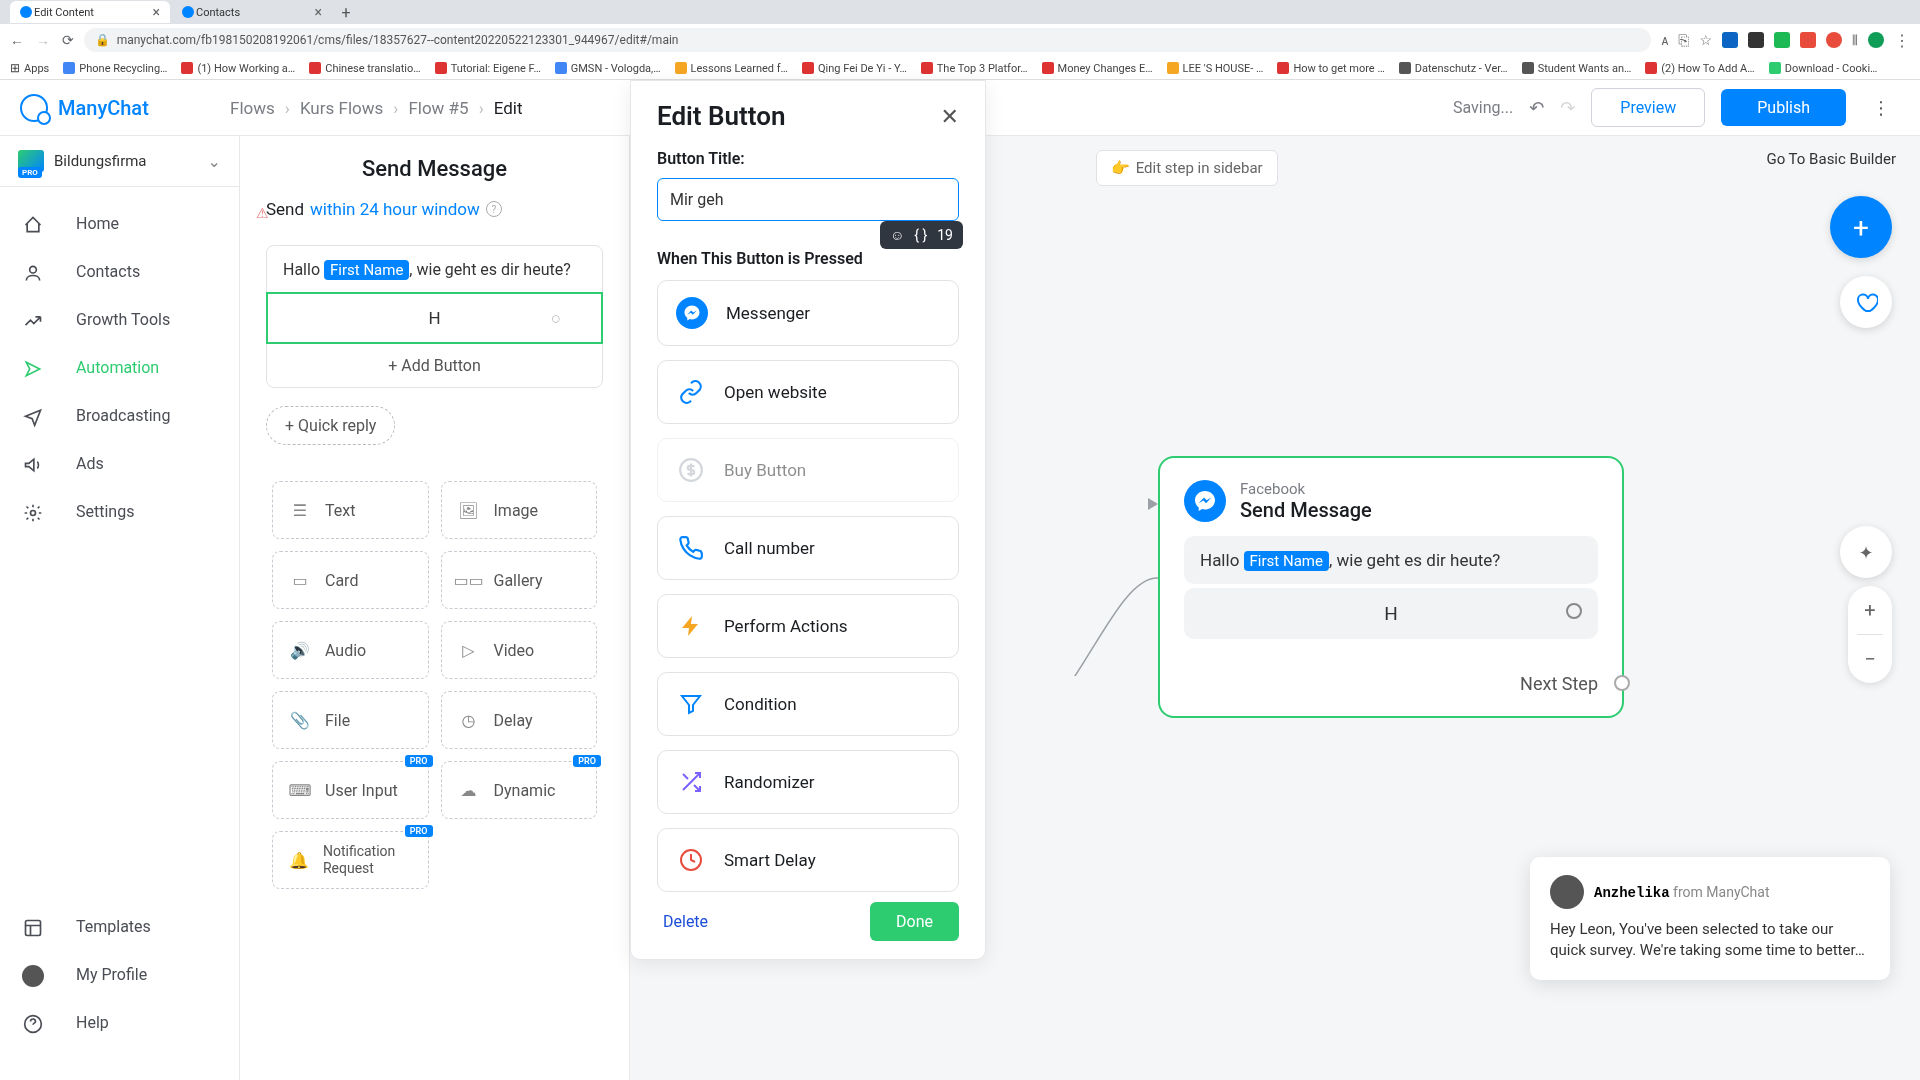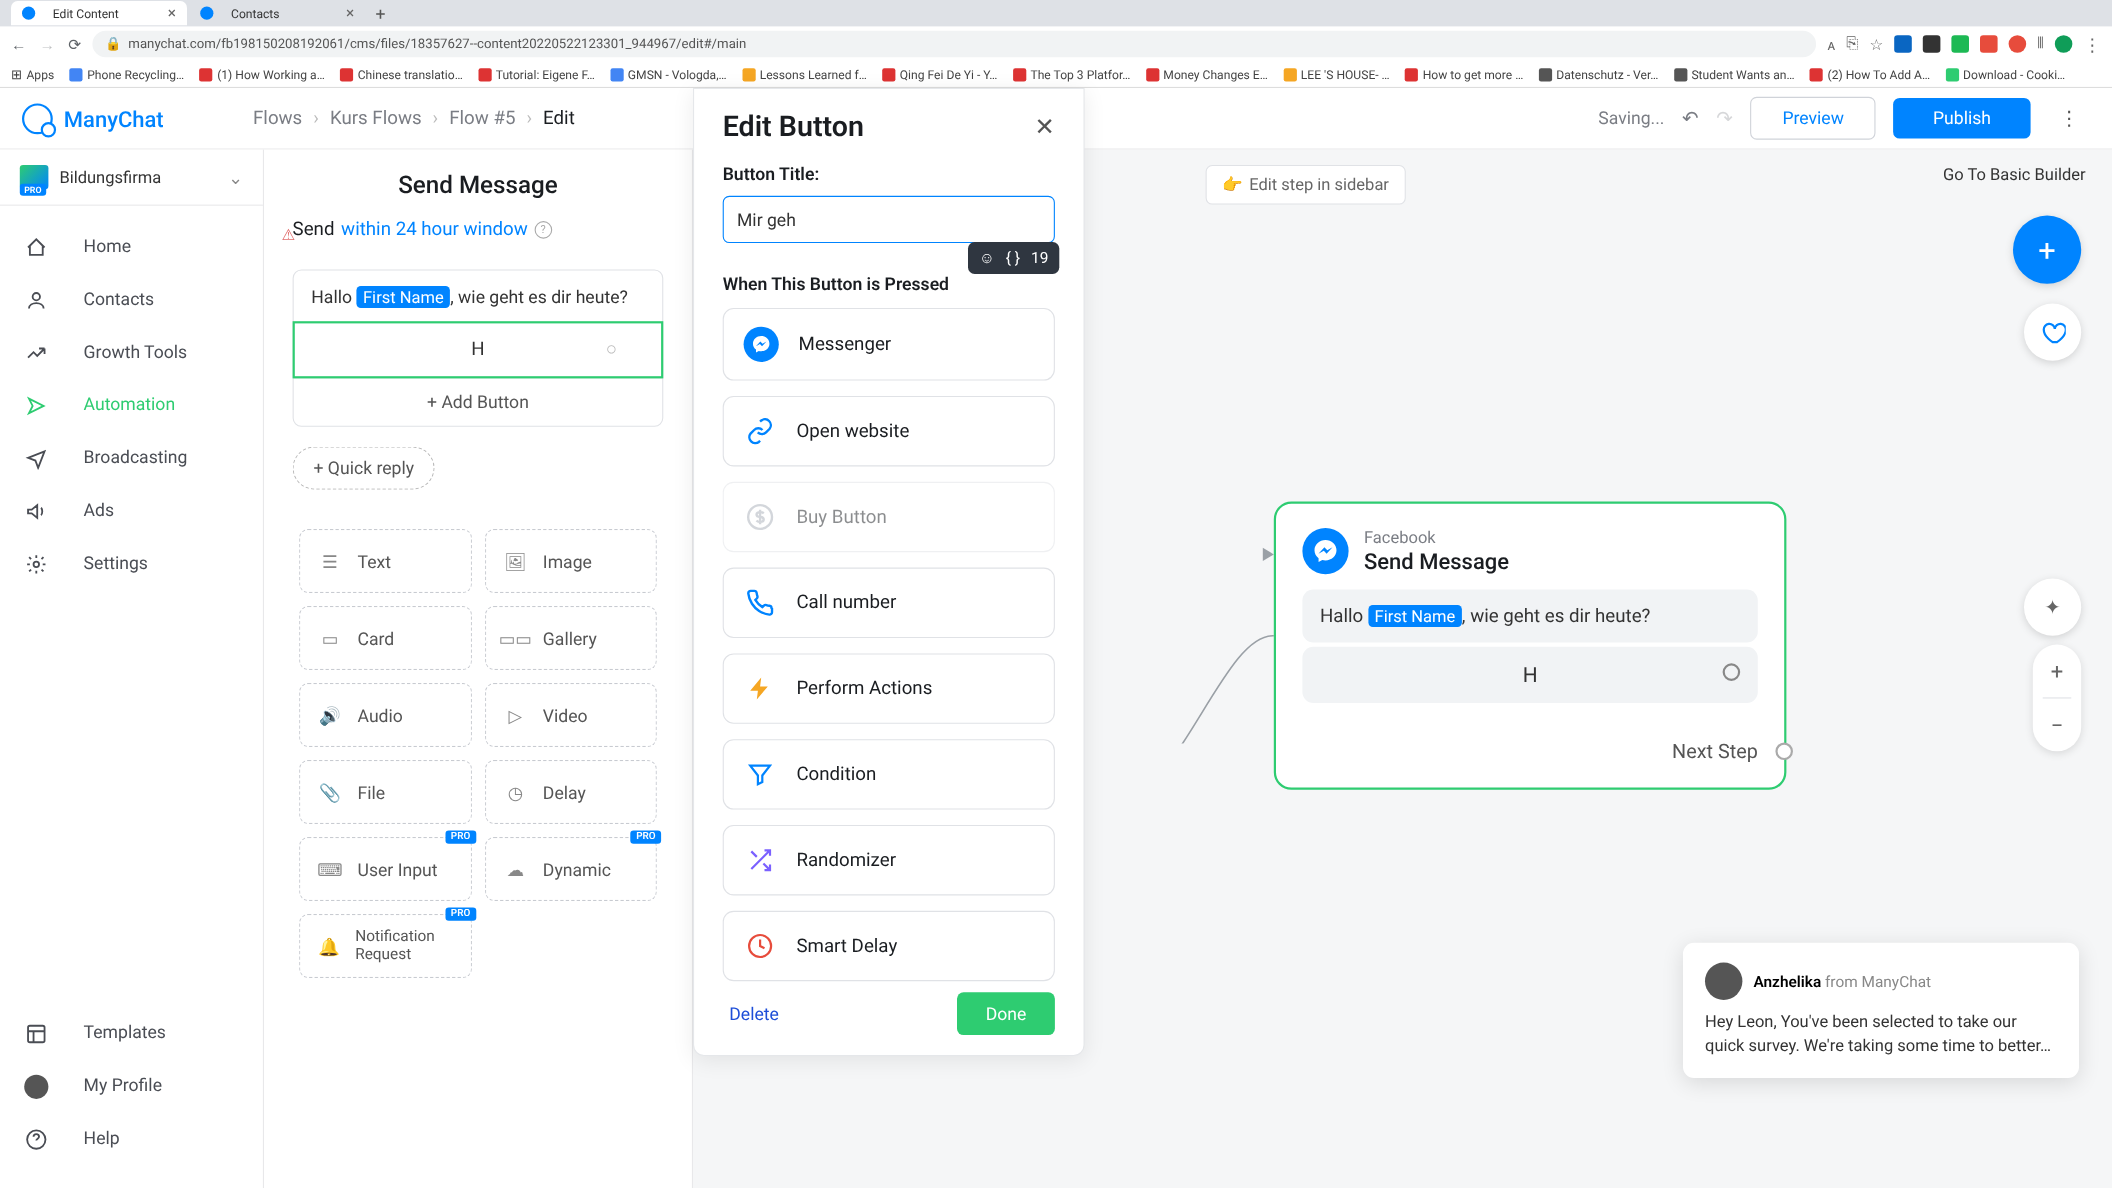--- a/index.html
+++ b/index.html
@@ -1,21 +1,21 @@
 <!DOCTYPE html>
 <html><head>
 <meta charset="utf-8">
 <style>
 * { margin: 0; padding: 0; box-sizing: border-box; font-family: -apple-system, BlinkMacSystemFont, "Segoe UI", Roboto, sans-serif; }
 body { background: #f5f6f7; overflow: hidden; width: 1920px; height: 1080px; position: relative; }
 
 
 .browser-chrome { height: 80px; background: #fff; border-bottom: 1px solid #ddd; }
 .tab-bar { height: 24px; background: #dee1e6; display: flex; align-items: center; padding-left: 10px; gap: 2px; }
-.tab { height: 22px; background: #fff; border-radius: 6px 6px 0 0; padding: 0 10px; display: flex; align-items: center; font-size: 11px; color: #333; gap: 16px; min-width: 160px; }
+.tab { height: 22px; background: #fff; border-radius: 6px 6px 0 0; padding: 0 10px; display: flex; align-items: center; font-size: 11px; color: #333; gap: 2px; min-width: 160px; }
 .tab.inactive { background: #dee1e6; }
 .tab-close { font-size: 14px; color: #666; margin-left: auto; }
 .tab-add { width: 24px; height: 22px; display: flex; align-items: center; justify-content: center; color: #555; font-size: 16px; }
 .addr-bar { height: 32px; display: flex; align-items: center; padding: 0 10px; gap: 10px; }
 .nav-icons { display: flex; gap: 12px; color: #5f6368; font-size: 14px; }
 .url-field { flex: 1; background: #f1f3f4; border-radius: 14px; height: 24px; display: flex; align-items: center; padding: 0 12px; font-size: 12px; color: #555; }
 .ext-icons { display: flex; gap: 10px; align-items: center; }
 .ext-icon { width: 16px; height: 16px; background: #888; border-radius: 3px; }
 .bookmark-bar { height: 24px; display: flex; align-items: center; padding: 0 10px; gap: 14px; font-size: 11px; color: #444; }
 .bm-item { display: flex; align-items: center; gap: 4px; white-space: nowrap; }
@@ -44,21 +44,21 @@
 .sidebar { width: 240px; background: #fff; border-right: 1px solid #e8e8ea; display: flex; flex-direction: column; }
 .account-sel { padding: 14px 18px; border-bottom: 1px solid #e8e8ea; display: flex; align-items: center; gap: 10px; }
 .account-avatar { width: 26px; height: 22px; background: linear-gradient(135deg,#2ecc71,#0084ff); border-radius: 3px; position: relative; }
 .pro-badge { position: absolute; bottom: -6px; left: 0; background: #0084ff; color: #fff; font-size: 8px; padding: 1px 4px; border-radius: 3px; font-weight: 600; }
 .account-name { font-size: 15px; color: #333; flex: 1; }
 .account-chev { color: #888; }
 .nav-list { padding: 14px 0; }
 .nav-item { display: flex; align-items: flex-start; gap: 32px; padding: 13px 22px; font-size: 16px; color: #4a4d54; cursor: pointer; }
 .nav-item.active { color: #2ecc71; }
 .nav-icon-box { width: 22px; height: 22px; display: flex; align-items: center; justify-content: center; }
-.nav-bottom { margin-top: auto; padding-bottom: 20px; }
+.nav-bottom { margin-top: auto; padding-bottom: 32px; }
 
 
 .mid-panel { width: 390px; background: #fff; border-right: 1px solid #e8e8ea; padding: 20px 0; overflow-y: auto; }
 .mid-title { text-align: center; font-size: 22px; color: #1a1d21; font-weight: 500; margin-bottom: 18px; }
 .send-window { padding: 0 26px; display: flex; align-items: center; gap: 6px; font-size: 17px; }
 .send-word { color: #1a1d21; }
 .send-link { color: #0084ff; }
 .info-icon { width: 16px; height: 16px; border: 1.5px solid #aaa; border-radius: 50%; display: inline-flex; align-items: center; justify-content: center; font-size: 10px; color: #aaa; }
 .msg-card { margin: 26px 26px 0; border: 1px solid #e0e2e6; border-radius: 8px; }
 .warn-tri { position: absolute; left: 256px; margin-top: 6px; color: #e16e6e; font-size: 14px; }
@@ -117,21 +117,21 @@
 .fab-wand { right: 28px; top: 390px; color: #666; font-size: 18px; }
 .zoom-pill { position: absolute; right: 28px; top: 450px; width: 44px; background: #fff; border-radius: 22px; box-shadow: 0 2px 8px rgba(0,0,0,.12); display: flex; flex-direction: column; align-items: center; }
 .zoom-btn { padding: 12px 0; font-size: 20px; color: #666; width: 100%; text-align: center; }
 .zoom-sep { width: 60%; height: 1px; background: #e0e2e6; }
 
 
 .support-card { position: absolute; right: 30px; bottom: 100px; width: 360px; background: #fff; border-radius: 10px; box-shadow: 0 4px 20px rgba(0,0,0,.12); padding: 18px 20px; }
 .support-card::before { content: ""; position: absolute; top: -6px; left: 8px; right: 8px; height: 10px; background: #fff; border-radius: 10px 10px 0 0; box-shadow: 0 -2px 6px rgba(0,0,0,.05); z-index: -1; }
 .support-head { display: flex; align-items: center; gap: 10px; margin-bottom: 10px; }
 .support-avatar { width: 34px; height: 34px; border-radius: 50%; background: #555; }
-.support-name { font-weight: 600; font-size: 14px; }
+.support-name { font-weight: 600; font-size: 14px; font-family: Liberation Mono, monospace; }
 .support-from { color: #888; font-size: 14px; }
 .support-body { font-size: 15px; color: #333; line-height: 1.45; }
 
 svg { display: block; }
 </style>
 </head>
 <body>
 
 <div class="browser-chrome">
   <div class="tab-bar">

